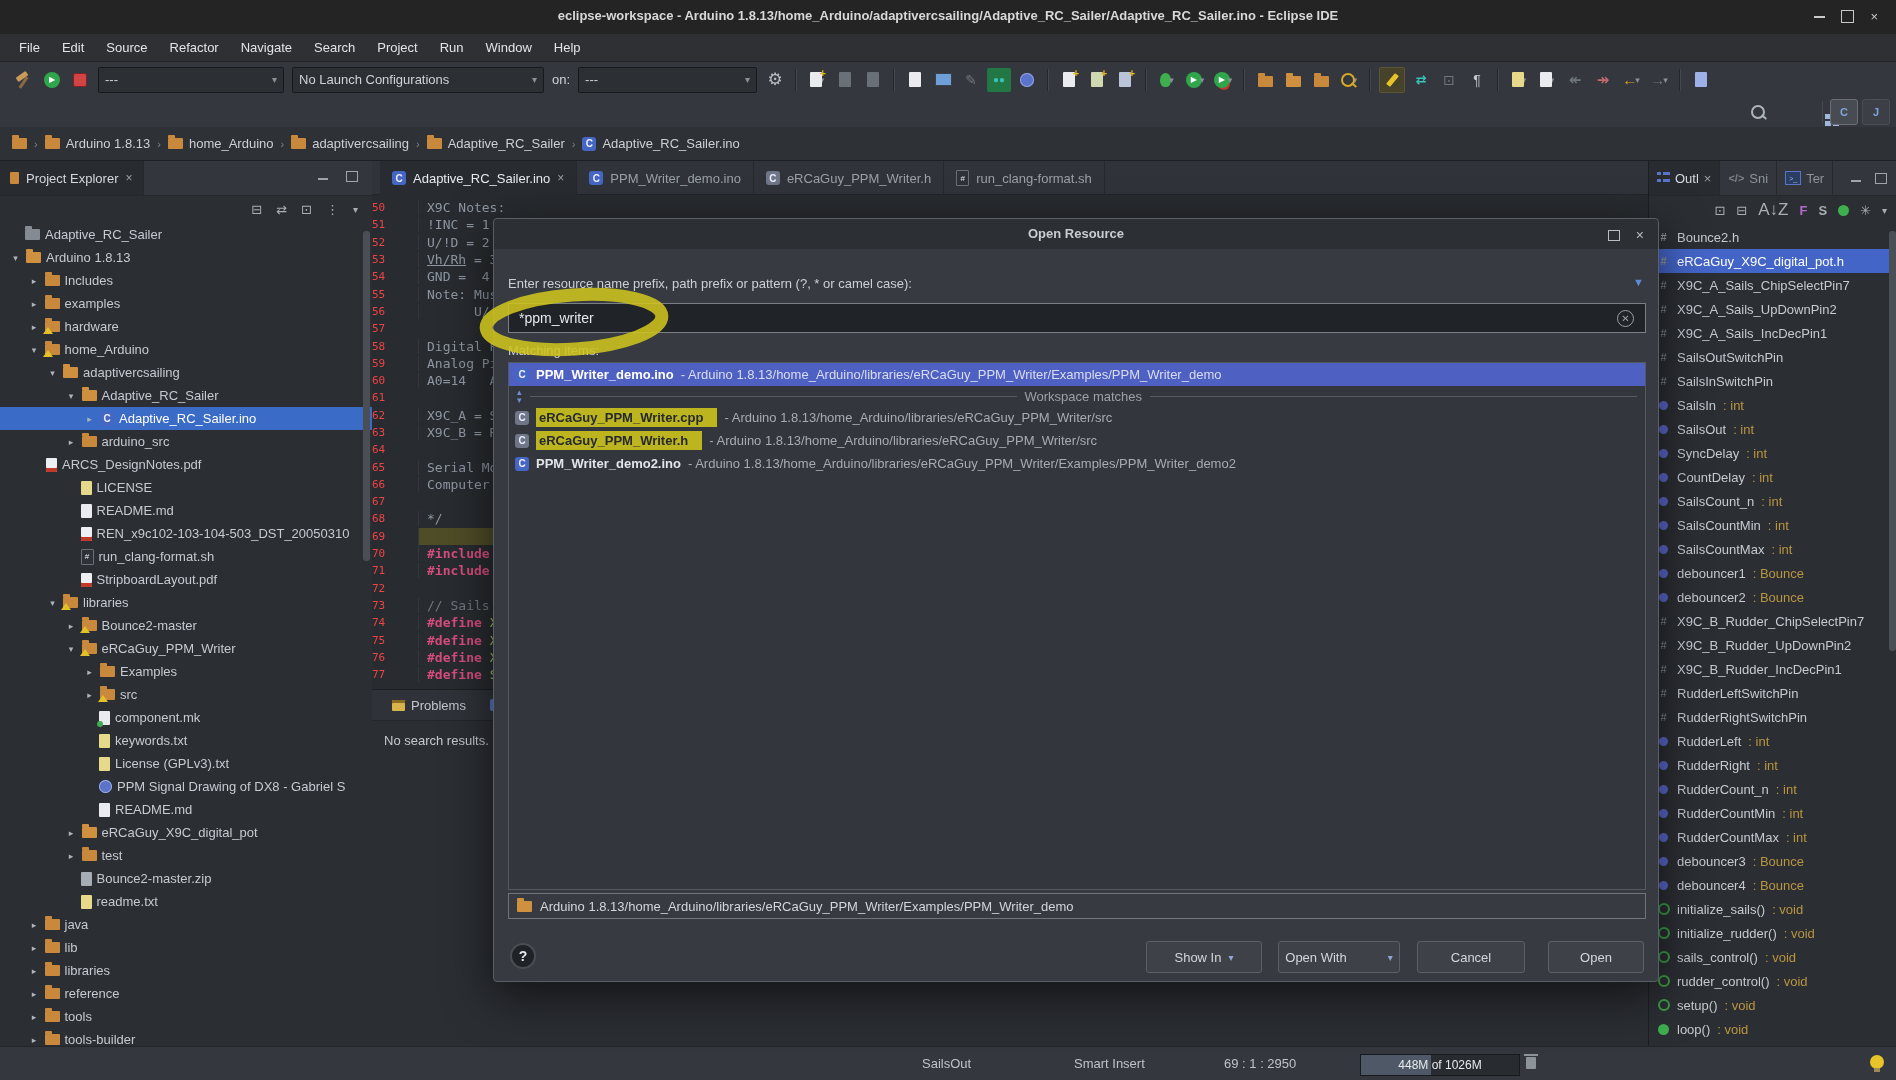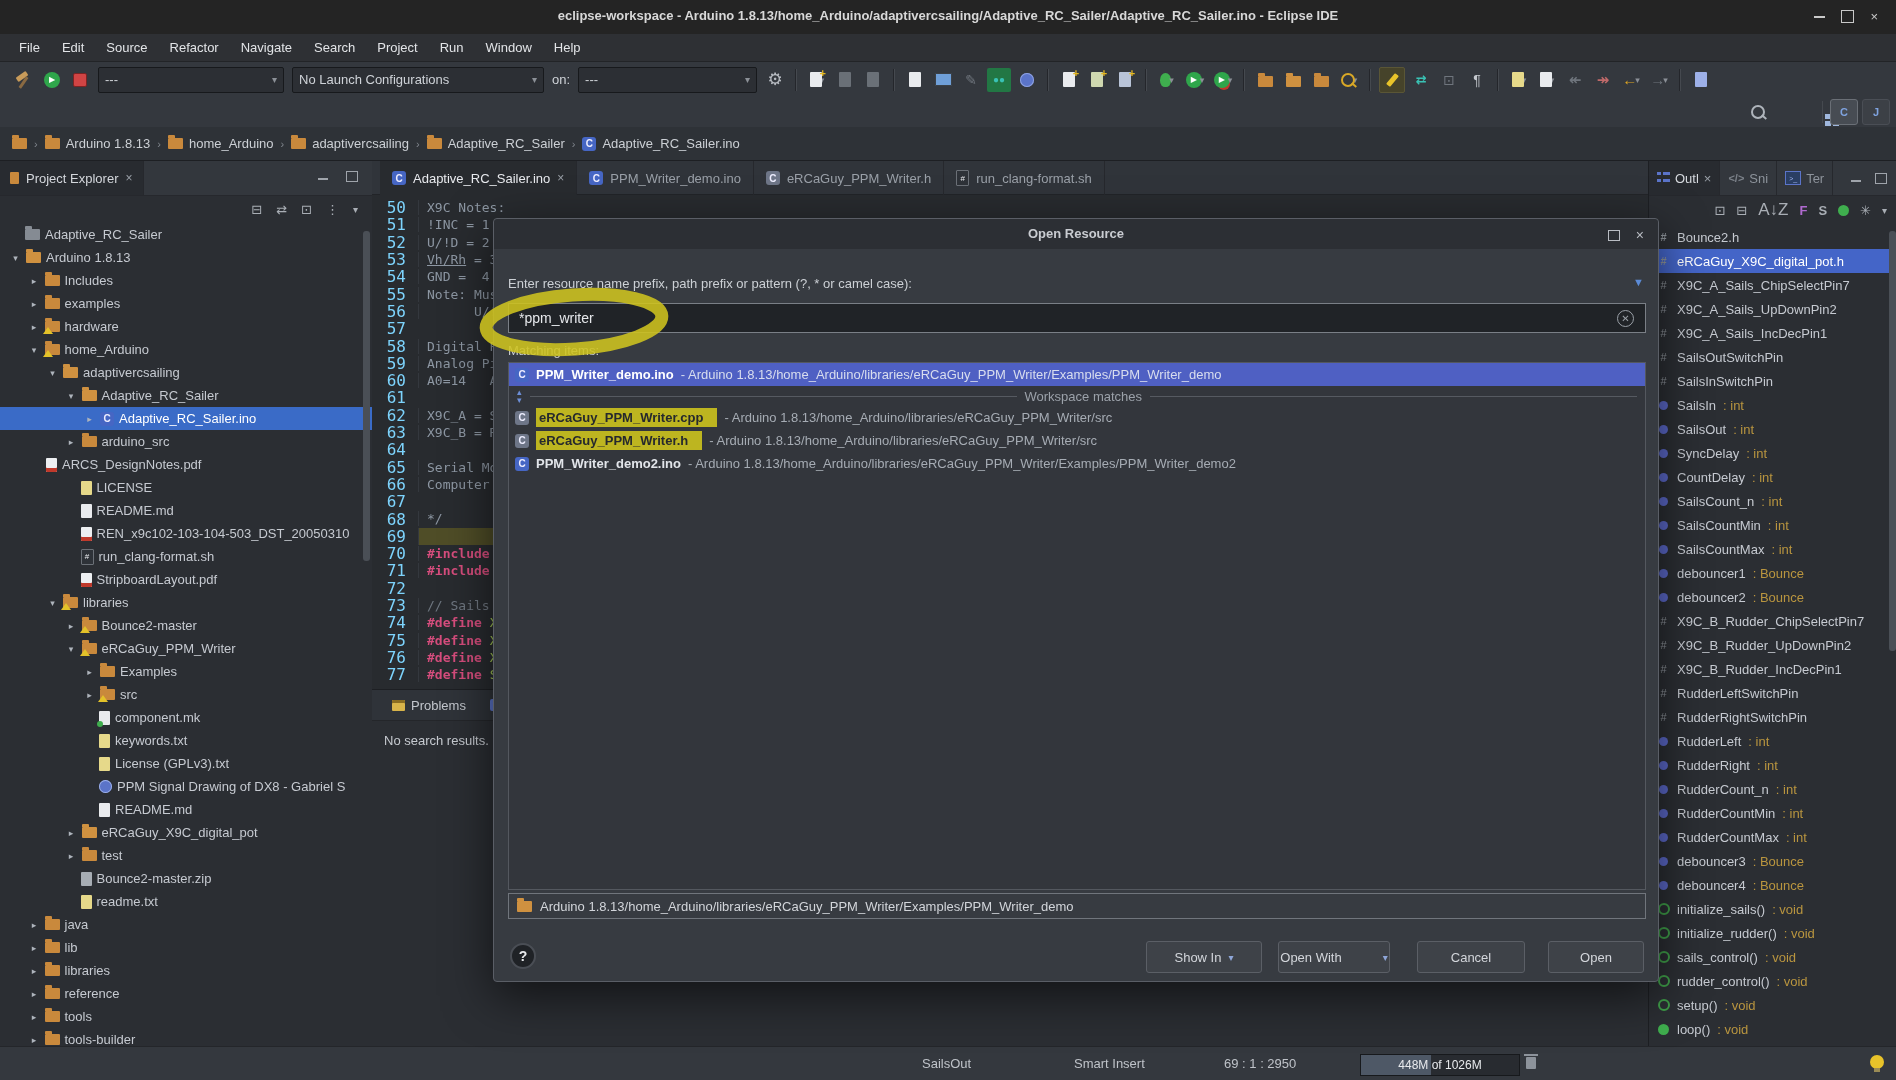--- a/index.html
+++ b/index.html
@@ -95,21 +95,21 @@
   .trow.sel{background:#3a6bc7;color:#fff;}
   .scrollbar{position:absolute;width:7px;border-radius:3px;background:#4a4f56;}
   
   .editor{left:372px;top:161px;width:1276px;height:885px;background:#282b2f;}
   .tabstrip{position:absolute;left:0;top:0;width:100%;height:34px;background:#30343a;border-bottom:1px solid #222428;display:flex;padding-left:8px;box-sizing:border-box;}
   .etab{height:34px;display:inline-flex;align-items:center;gap:7px;padding:0 12px;font-size:13px;color:#9aa0a8;border-right:1px solid #26282d;}
   .etab.active{background:#282b2f;color:#e8eaee;}
   .etab .x{font-size:12px;color:#9aa0a8;}
   .code{position:absolute;left:0;top:38px;font-family:"DejaVu Sans Mono",monospace;font-size:13px;}
   .cl{height:17.3px;display:flex;align-items:center;}
-  .ln{width:34px;text-align:right;color:#7dd3fc;font-size:16px;flex:none;}
+  .ln{width:34px;text-align:left;color:#ef4444;font-size:11px;flex:none;}
   .ct{margin-left:12px;border-left:1px solid #34383e;padding-left:8px;white-space:pre;}
   .cl.cur .ct{background:#4f4d27;min-width:72px;min-height:17px;}
   .seg.cmt{color:#8d97a3;} .seg.lc{color:#6f7781;} .seg.dir{color:#d64d7d;font-weight:bold;}
   .seg.grn{color:#9fc153;} .seg.und{text-decoration:underline;}
   .gutmark{position:absolute;left:1px;width:5px;background:#2e5ea0;}
   
   .bpanel{position:absolute;left:0;top:528px;width:100%;bottom:0;background:#2b2e33;border-top:1px solid #1d1f23;}
   .btabs{height:30px;background:#2f3339;display:flex;align-items:center;padding-left:8px;border-bottom:1px solid #24262a;}
   .btab{display:inline-flex;align-items:center;gap:6px;font-size:13px;color:#c3c7cd;padding:0 12px;height:30px;}
   .btab .tblico{width:13px;height:11px;background:#d8b44a;border-radius:1px;box-shadow:inset 0 3px 0 #8a6d22;}
@@ -979,21 +979,21 @@
     </div>
   <div class="dpath">
     <span class="fold open"></span>
     <span>Arduino 1.8.13/home_Arduino/libraries/eRCaGuy_PPM_Writer/Examples/PPM_Writer_demo</span>
   </div>
   <div class="dhelp">?</div>
   <div class="dbtn" style="left:652px;width:116px;">
       <span>Show In</span>
       <span class="bv">▾</span>
     </div>
-  <div class="dbtn" style="left:784px;width:112px;gap:41px;">
+  <div class="dbtn" style="left:784px;width:122px;gap:41px;">
       <span>Open With</span>
       <span class="bv">▾</span>
     </div>
   <div class="dbtn" style="left:923px;width:108px;">
       <span>Cancel</span>
     </div>
   <div class="dbtn" style="left:1054px;width:96px;">
       <span>Open</span>
     </div>
 

